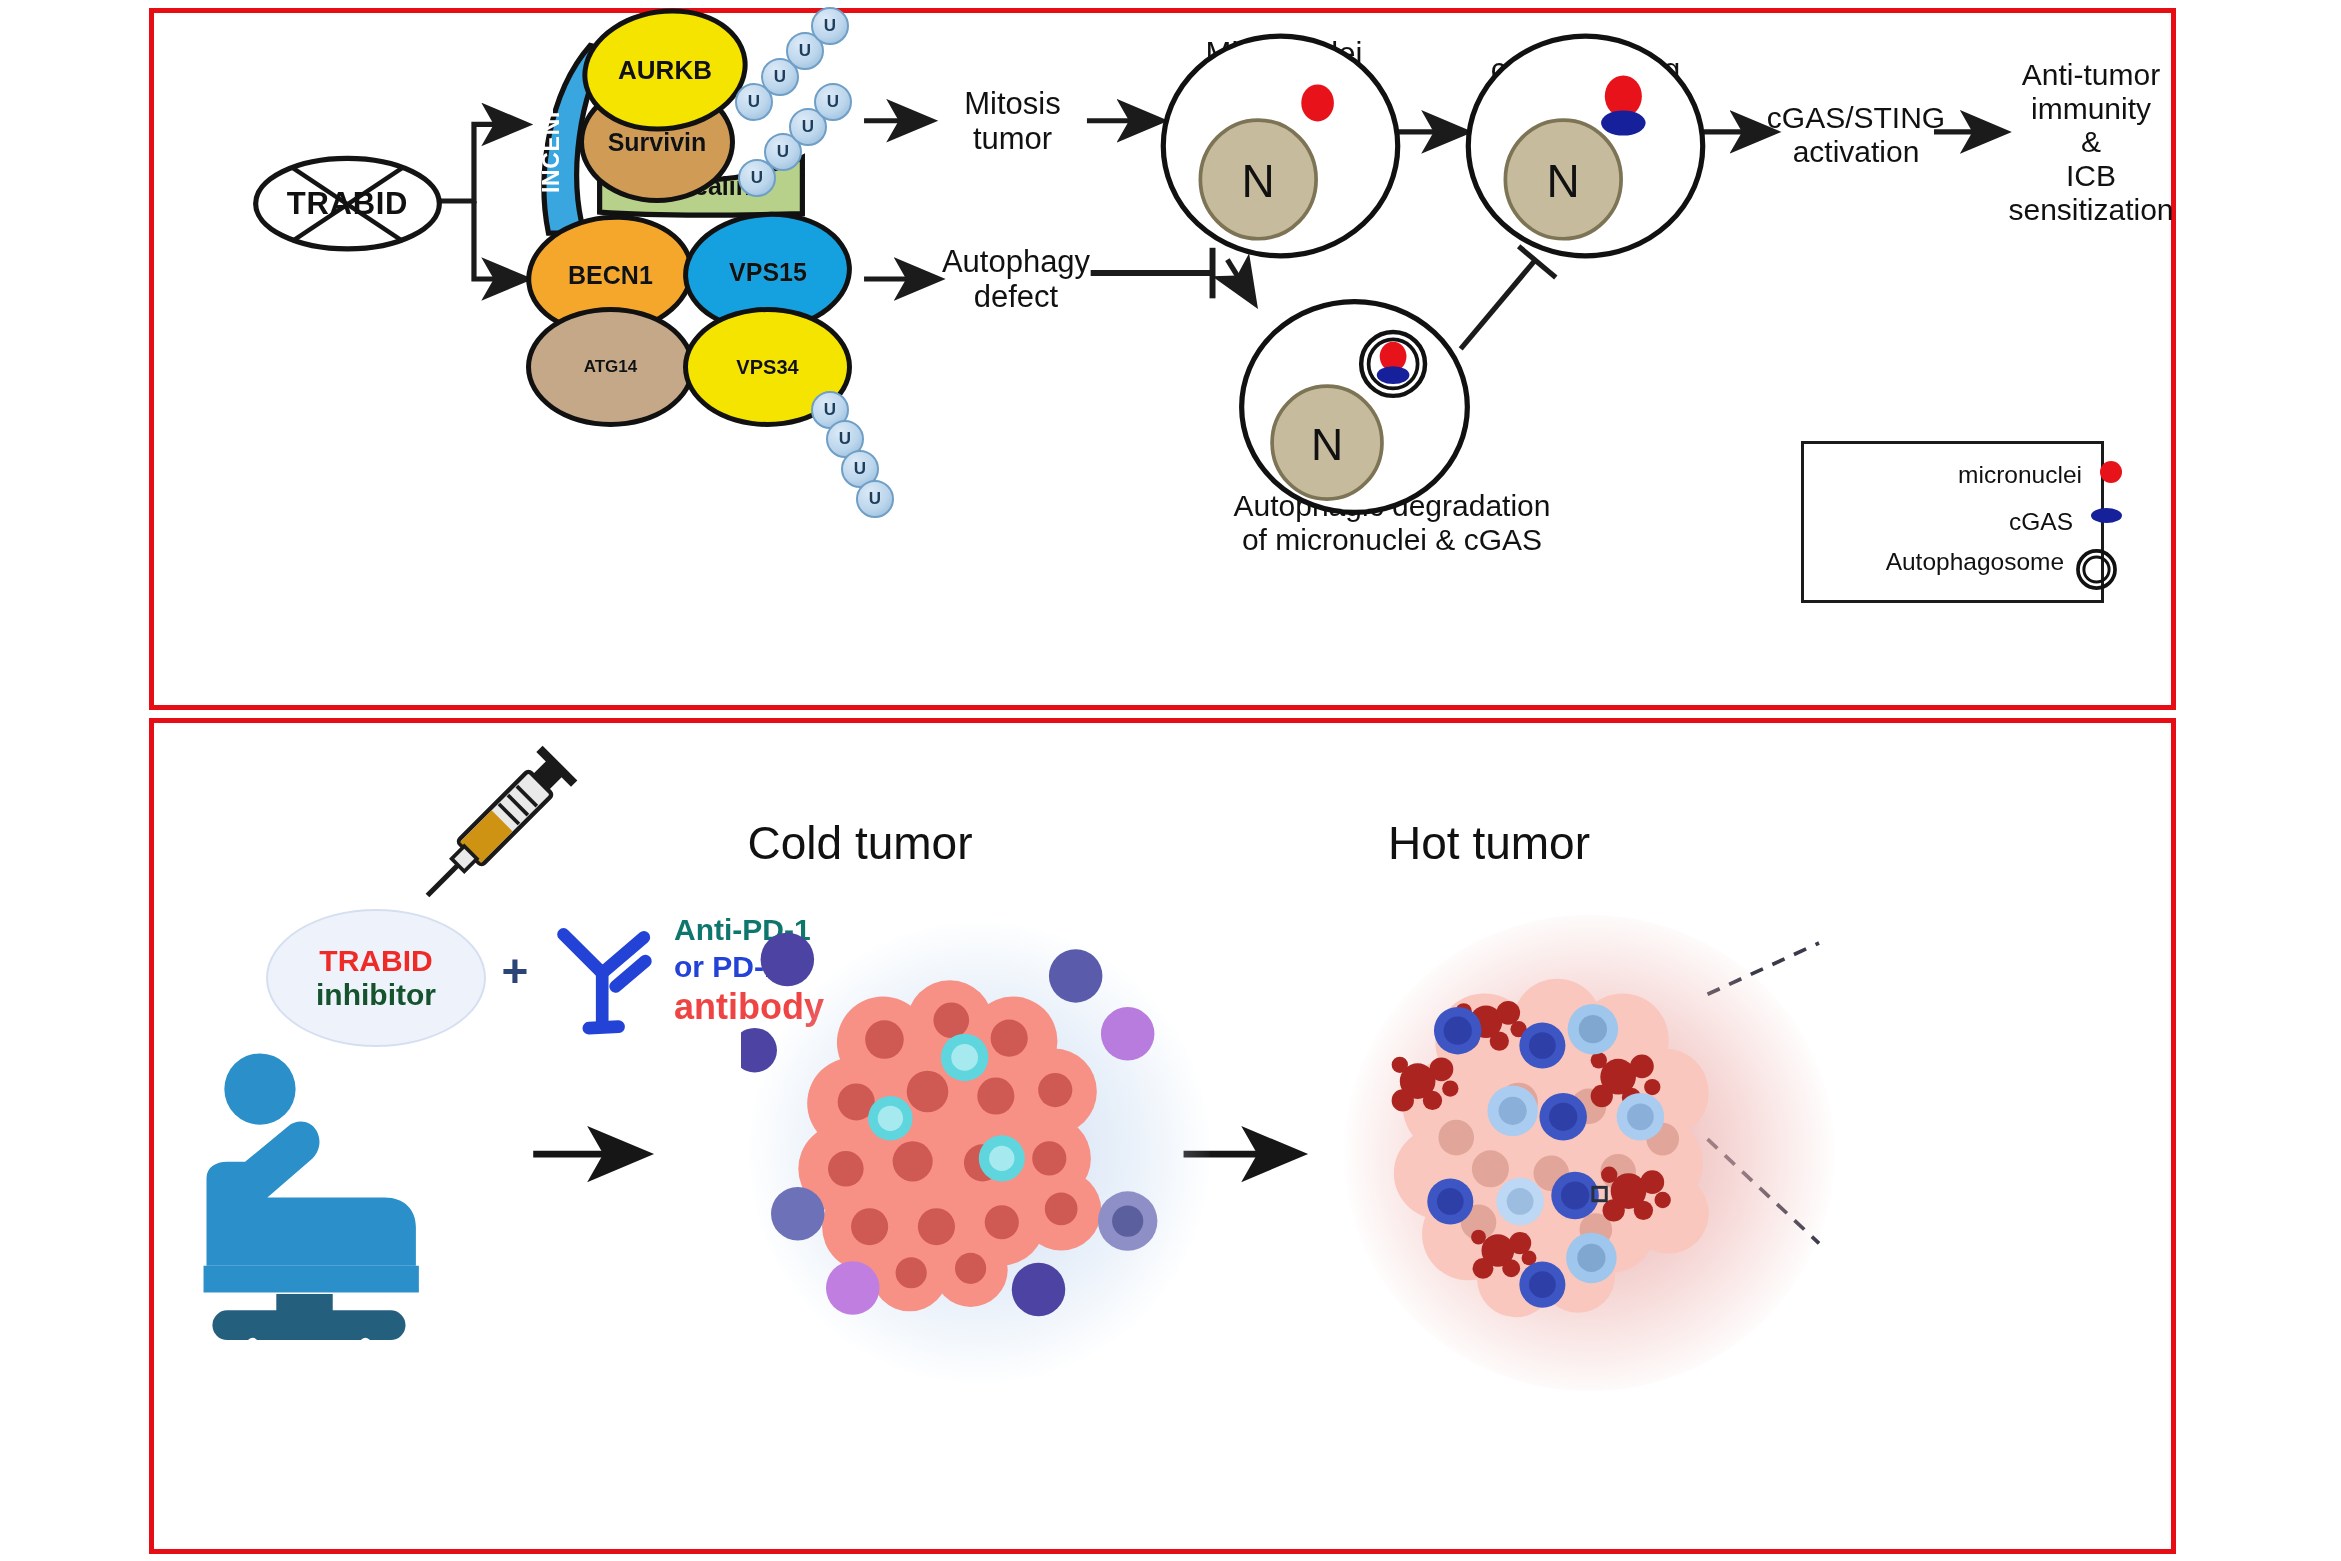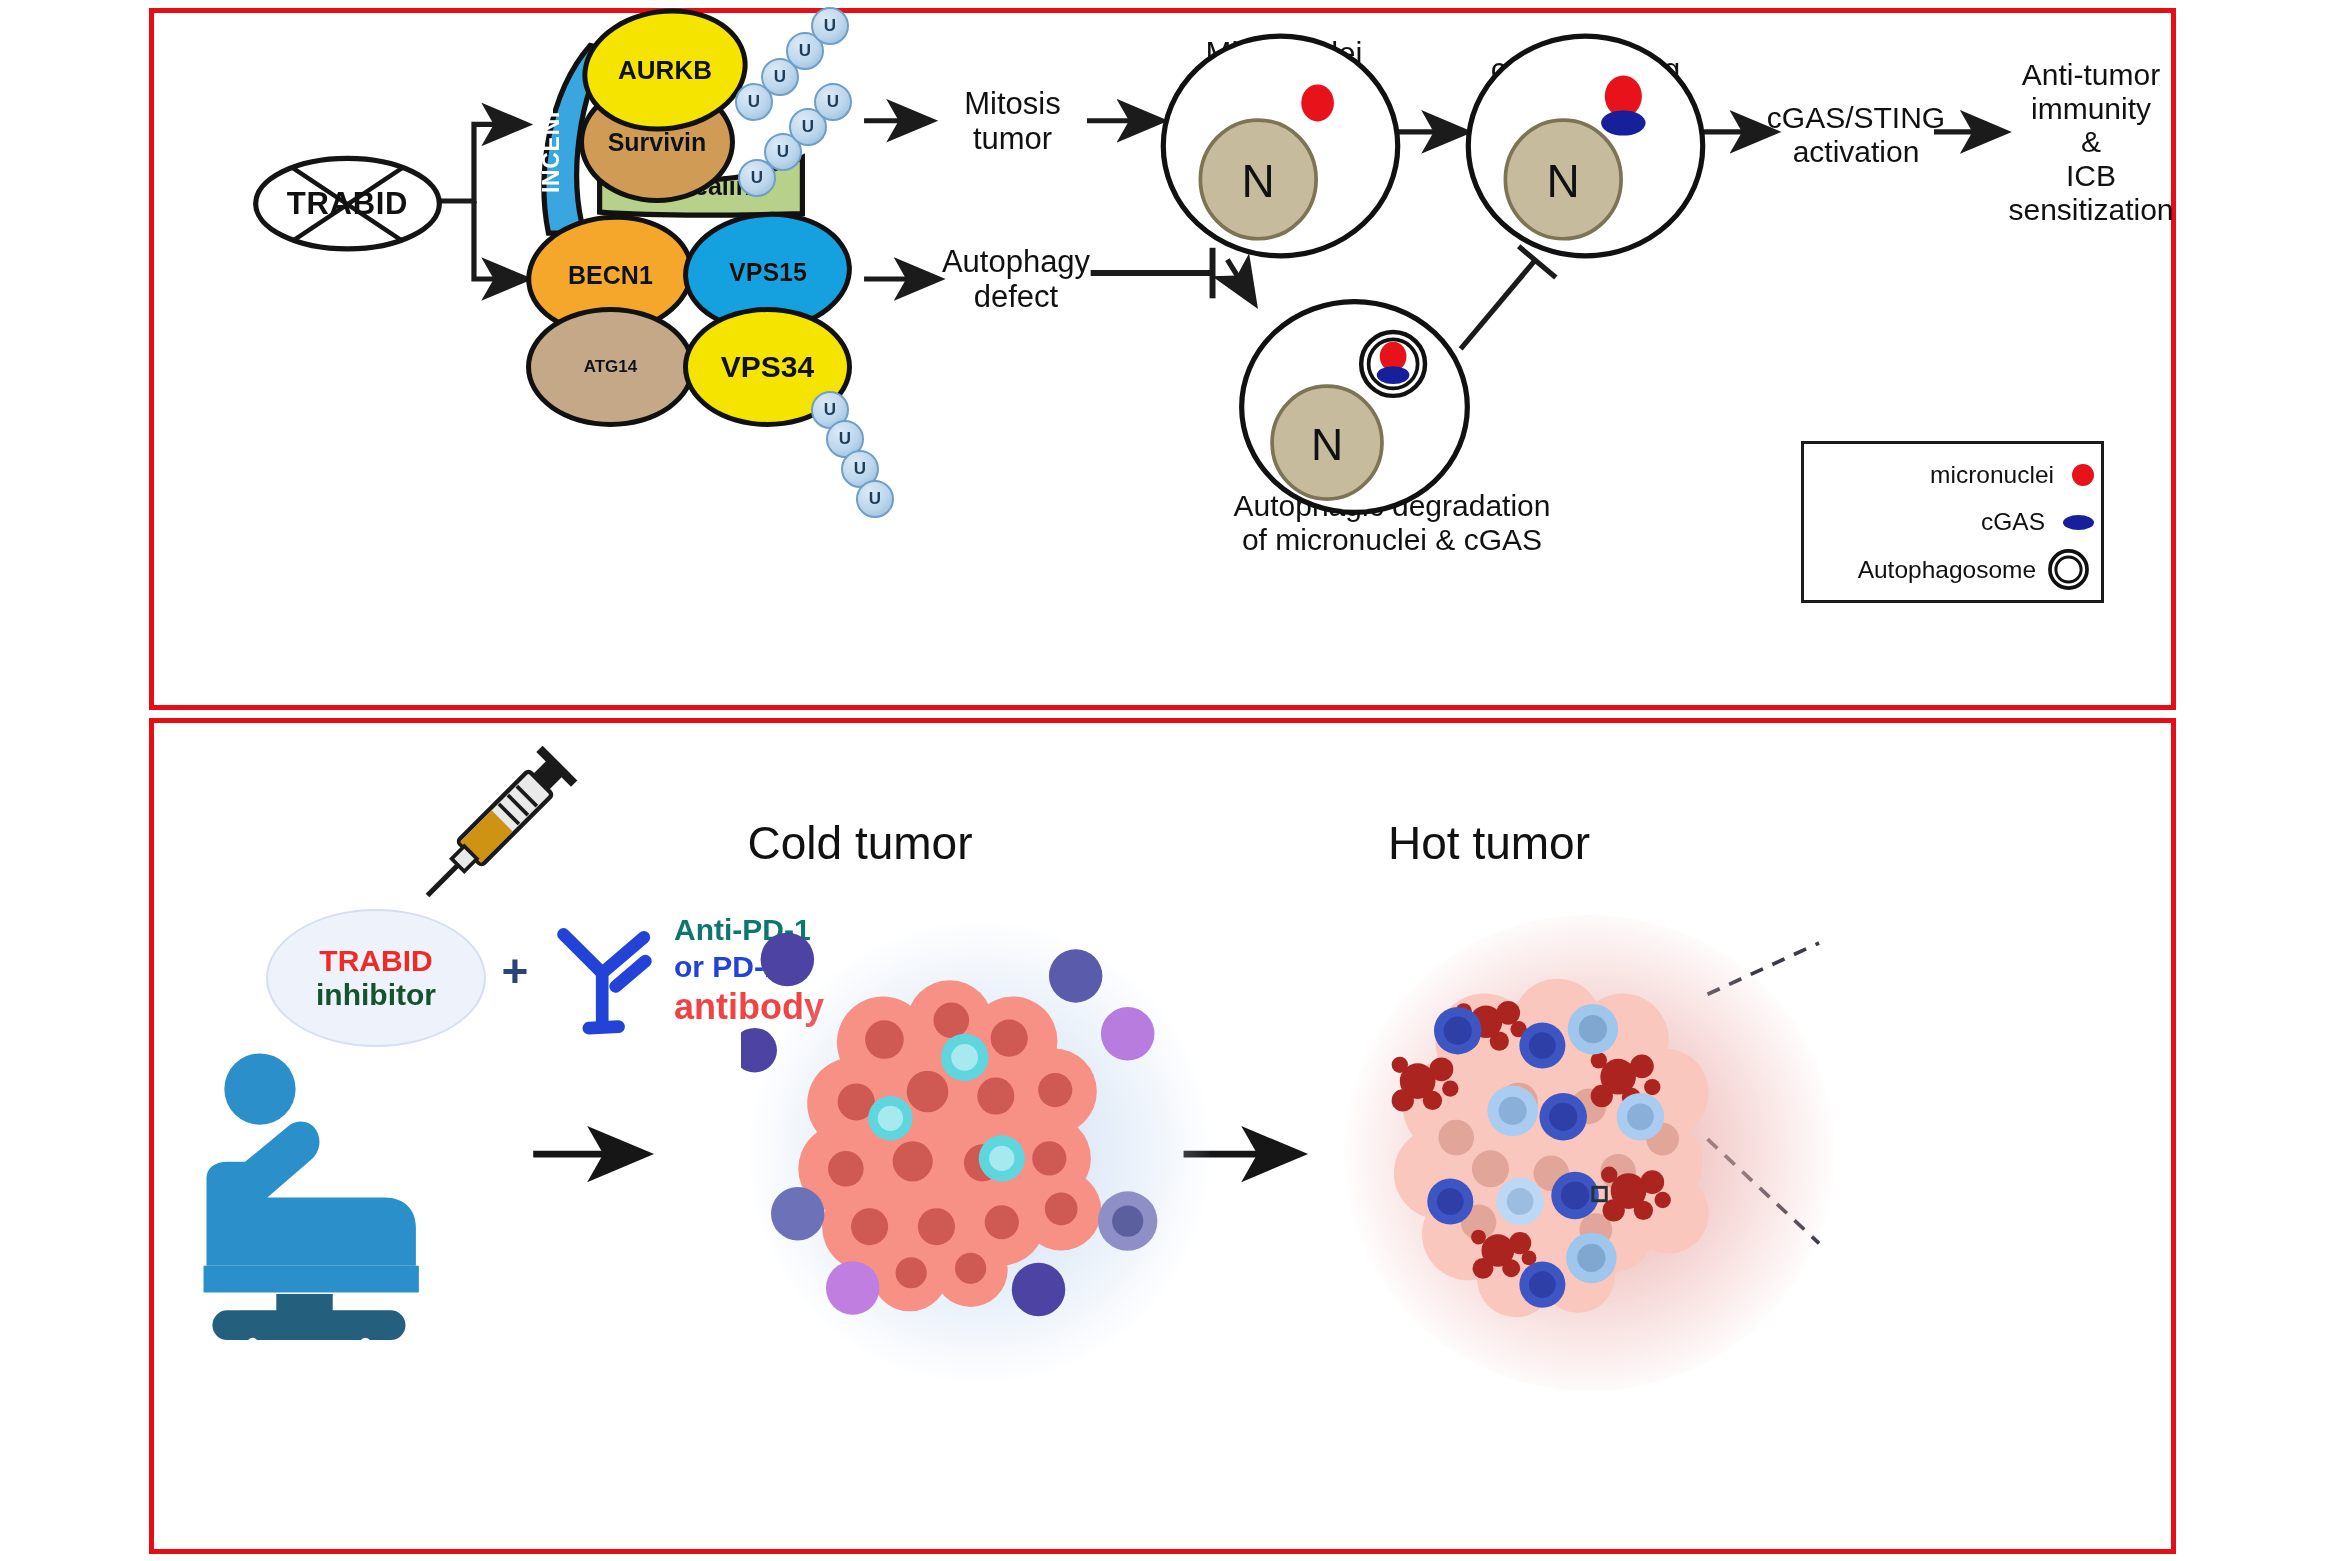--- a/index.html
+++ b/index.html
@@ -21,21 +21,21 @@
 
   
   .ub{position:absolute;width:34px;height:34px;border-radius:50%;
       background:radial-gradient(circle at 35% 30%,#dceaf7 0%,#bcd6ec 55%,#8fb6d8 100%);
       border:2.2px solid #6f9fc6;display:flex;align-items:center;justify-content:center;
       font-size:17px;font-weight:bold;color:#1d3d5c;}
 
   
   #legend-top{position:absolute;left:1647px;top:428px;width:297px;height:156px;
               border:3.7px solid #1b1b1b;background:#fff;}
-  .lg-row{position:absolute;display:flex;align-items:center;}
+  .lg-row{position:absolute;display:flex;align-items:flex-start;padding-left:28px;}
   .lg-label{font-size:24.5px;color:#111;}
 
   
   .glow-cold{position:absolute;border-radius:50%;
      background:radial-gradient(circle,rgba(196,214,238,.85) 0%,rgba(214,228,245,.55) 45%,rgba(255,255,255,0) 72%);}
   .glow-hot{position:absolute;border-radius:50%;
      background:radial-gradient(circle,rgba(226,150,148,.85) 0%,rgba(238,186,183,.5) 46%,rgba(255,255,255,0) 73%);}
 </style>
 </head>
 <body>
@@ -130,21 +130,21 @@
 
     <div class="blob" style="left:372px;top:202px;width:158px;height:110px;background:#f5a72b;font-size:25px;transform:rotate(-6deg);">
       <span style="transform:rotate(6deg);">BECN1</span>
     </div>
     <div class="blob" style="left:529px;top:199px;width:159px;height:110px;background:#15a0e0;font-size:25px;transform:rotate(-4deg);">
       <span style="transform:rotate(4deg);">VPS15</span>
     </div>
     <div class="blob" style="left:372px;top:294px;width:159px;height:110px;background:#c5a887;font-size:17px;">
       <span>ATG14</span>
     </div>
-    <div class="blob" style="left:529px;top:294px;width:159px;height:110px;background:#f5e400;font-size:30px;">
+    <div class="blob" style="left:529px;top:294px;width:159px;height:110px;background:#f5e400;font-size:20px;">
       <span>VPS34</span>
     </div>
 
     <div class="ub" style="left:657px;top:378px;">
         <span>U</span>
       </div>
     <div class="ub" style="left:672px;top:407px;">
         <span>U</span>
       </div>
     <div class="ub" style="left:687px;top:437px;">

